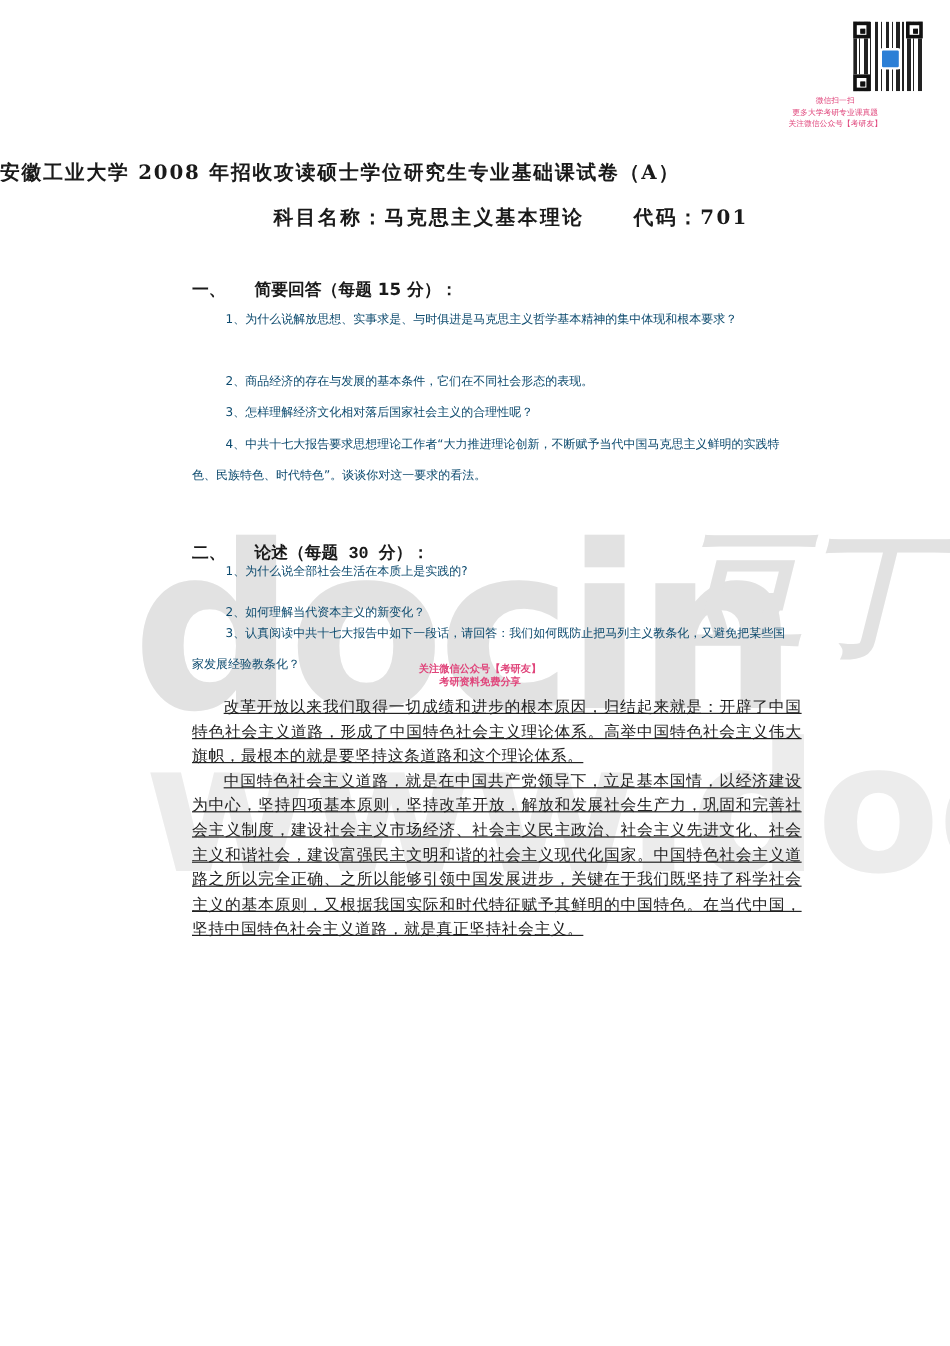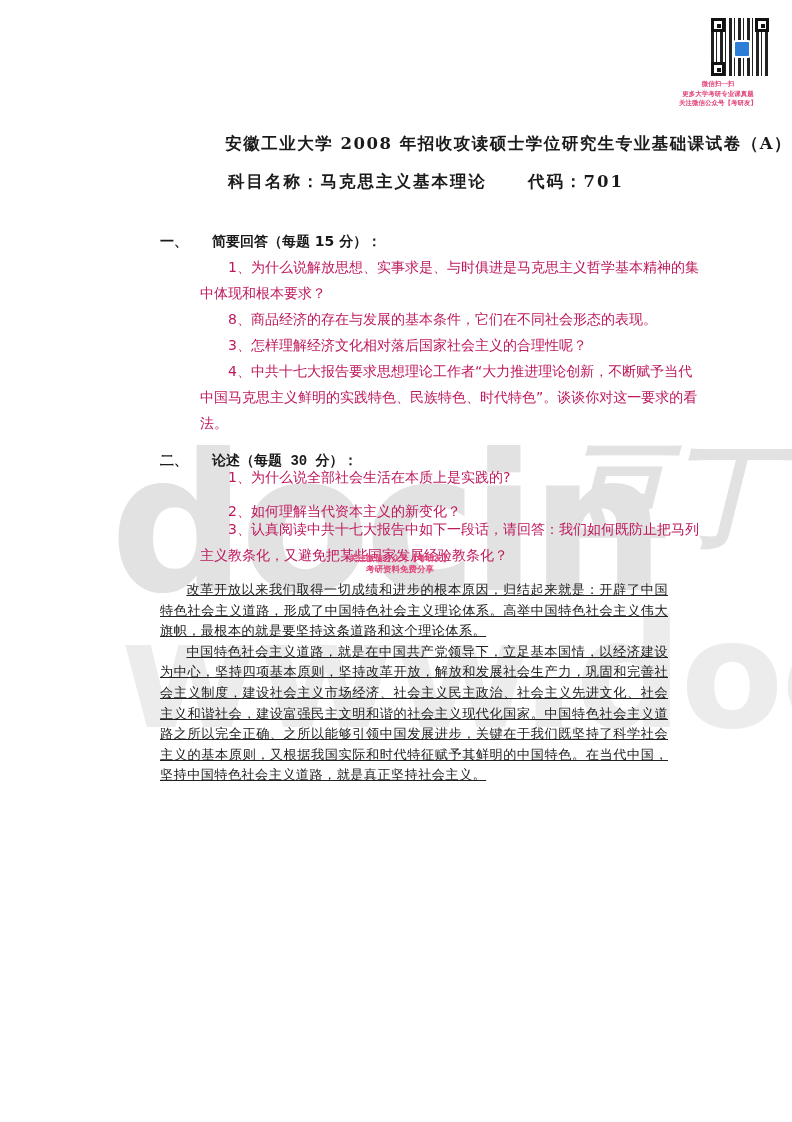--- a/index.html
+++ b/index.html
@@ -13,33 +13,33 @@
   .wm-www { left: 120px; top: 600px; font-size: 150px; letter-spacing: -2px; line-height: 1; color: #ececec; }
 
   .qr-box { position: absolute; left: 705px; top: 16px; width: 70px; height: 66px; z-index: 2; }
   .qr { width: 58px; height: 58px; margin: 0 auto; background:
       repeating-linear-gradient(90deg, #222 0 3px, #fff 3px 5px, #222 5px 6px, #fff 6px 9px),
       #fff; position: relative; border: 2px solid #fff; }
   .qr .finder { position: absolute; width: 14px; height: 14px; border: 3px solid #111; background: #fff; box-sizing: border-box; }
   .qr .finder::after { content: ""; position: absolute; left: 3px; top: 3px; width: 2px; height: 2px; background: #111; border: 1px solid #111; }
   .qr .f1 { left: 0; top: 0; } .qr .f2 { right: 0; top: 0; } .qr .f3 { left: 0; bottom: 0; }
   .qr .logo { position: absolute; left: 22px; top: 22px; width: 14px; height: 14px; background: #2c7fd6; border-radius: 3px; border: 2px solid #fff; }
-  .qr-caption { position: absolute; left: 648px; width: 140px; text-align: center; color: #e0457b; font-family: "DejaVu Sans", sans-serif; font-size: 6.5px; font-weight: bold; line-height: 9px; z-index: 2; }
+  .qr-caption { position: absolute; left: 626px; width: 140px; text-align: center; color: #e0457b; font-family: "DejaVu Sans", sans-serif; font-size: 6.5px; font-weight: normal; line-height: 9px; z-index: 2; }
   .qr-scan { top: 80px; }
   .qr-more { top: 90px; }
   .qr-follow { top: 99px; }
 
   .content { position: absolute; left: 0; top: 0; width: 792px; z-index: 1; }
-  .title { position: absolute; left: 0; width: 792px; top: 133px; text-align: right; font-size: 16.5px; font-weight: bold; letter-spacing: 1.5px; }
+  .title { position: absolute; left: 0; width: 792px; top: 133px; text-align: left; font-size: 16.5px; font-weight: bold; letter-spacing: 1.5px; }
   .subtitle { position: absolute; left: 228px; top: 171px; font-size: 16.5px; font-weight: bold; letter-spacing: 2px; }
   .code { position: absolute; left: 528px; top: 171px; font-size: 16.5px; font-weight: bold; letter-spacing: 2px; }
 
   .sec-head { position: absolute; left: 160px; font-size: 14px; font-weight: bold; font-family: "DejaVu Sans", sans-serif; }
   .sec-head .num { display: inline-block; width: 52px; }
-  .q { position: absolute; left: 160px; width: 500px; font-size: 14px; line-height: 26px; font-family: "DejaVu Sans", sans-serif; color: #be185d; margin-left: 40px; }
+  .q { position: absolute; left: 160px; width: 500px; font-size: 10px; line-height: 26px; font-family: "DejaVu Sans", sans-serif; color: #0c4a6e; }
   .q .ind { display: inline-block; width: 28px; }
 
   .quote { position: absolute; left: 160px; width: 508px; font-size: 13.2px; line-height: 20.6px; font-family: "DejaVu Serif", serif; color: #222; letter-spacing: 0.4px; text-align: justify; }
   .quote p { margin: 0; text-indent: 2em; }
 
   .pink-note { position: absolute; left: 250px; width: 300px; text-align: center; color: #e0457b; font-family: "DejaVu Sans", sans-serif; font-size: 8.5px; font-weight: bold; line-height: 12px; z-index: 3; }
 </style>
 </head>
 <body>
 
@@ -61,21 +61,21 @@
 
 <div class="content">
   <div class="title">安徽工业大学 2008 年招收攻读硕士学位研究生专业基础课试卷（A）</div>
   <div class="subtitle">科目名称：马克思主义基本理论</div>
   <div class="code">代码：701</div>
 
   <div class="sec-head" style="top:233px;">
     <span class="num">一、</span><span>简要回答（每题 15 分）：</span>
   </div>
   <div class="q" style="top:254px;"><span class="ind"></span><span>1、为什么说解放思想、实事求是、与时俱进是马克思主义哲学基本精神的集中体现和根本要求？</span></div>
-  <div class="q" style="top:306px;"><span class="ind"></span><span>8、商品经济的存在与发展的基本条件，它们在不同社会形态的表现。</span></div>
+  <div class="q" style="top:306px;"><span class="ind"></span><span>2、商品经济的存在与发展的基本条件，它们在不同社会形态的表现。</span></div>
   <div class="q" style="top:332px;"><span class="ind"></span><span>3、怎样理解经济文化相对落后国家社会主义的合理性呢？</span></div>
   <div class="q" style="top:358px;"><span class="ind"></span><span>4、中共十七大报告要求思想理论工作者“大力推进理论创新，不断赋予当代中国马克思主义鲜明的实践特色、民族特色、时代特色”。谈谈你对这一要求的看法。</span></div>
 
   <div class="sec-head" style="top:452px;font-family:Liberation Mono, monospace;">
     <span class="num">二、</span><span>论述（每题 30 分）：</span>
   </div>
   <div class="q" style="top:464px;"><span class="ind"></span><span>1、为什么说全部社会生活在本质上是实践的?</span></div>
   <div class="q" style="top:498px;"><span class="ind"></span><span>2、如何理解当代资本主义的新变化？</span></div>
   <div class="q" style="top:516px;"><span class="ind"></span><span>3、认真阅读中共十七大报告中如下一段话，请回答：我们如何既防止把马列主义教条化，又避免把某些国家发展经验教条化？</span></div>
 

